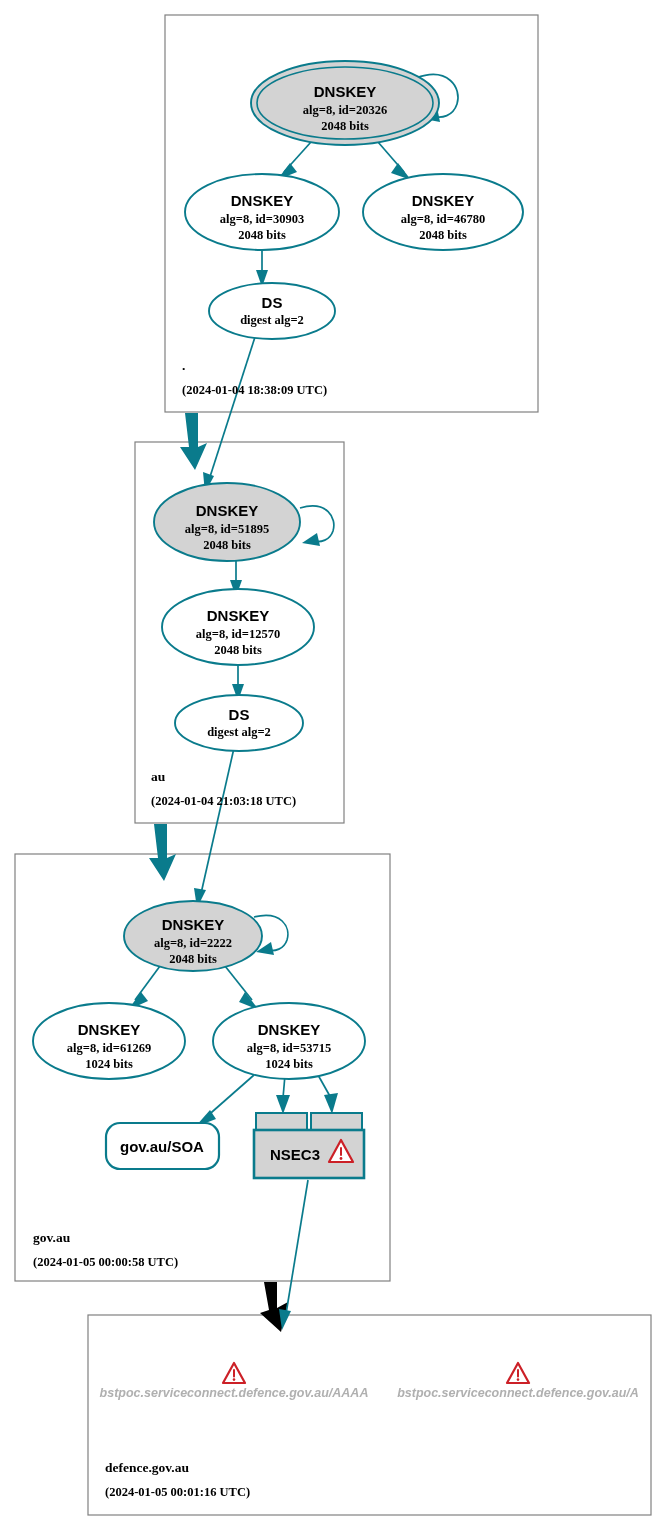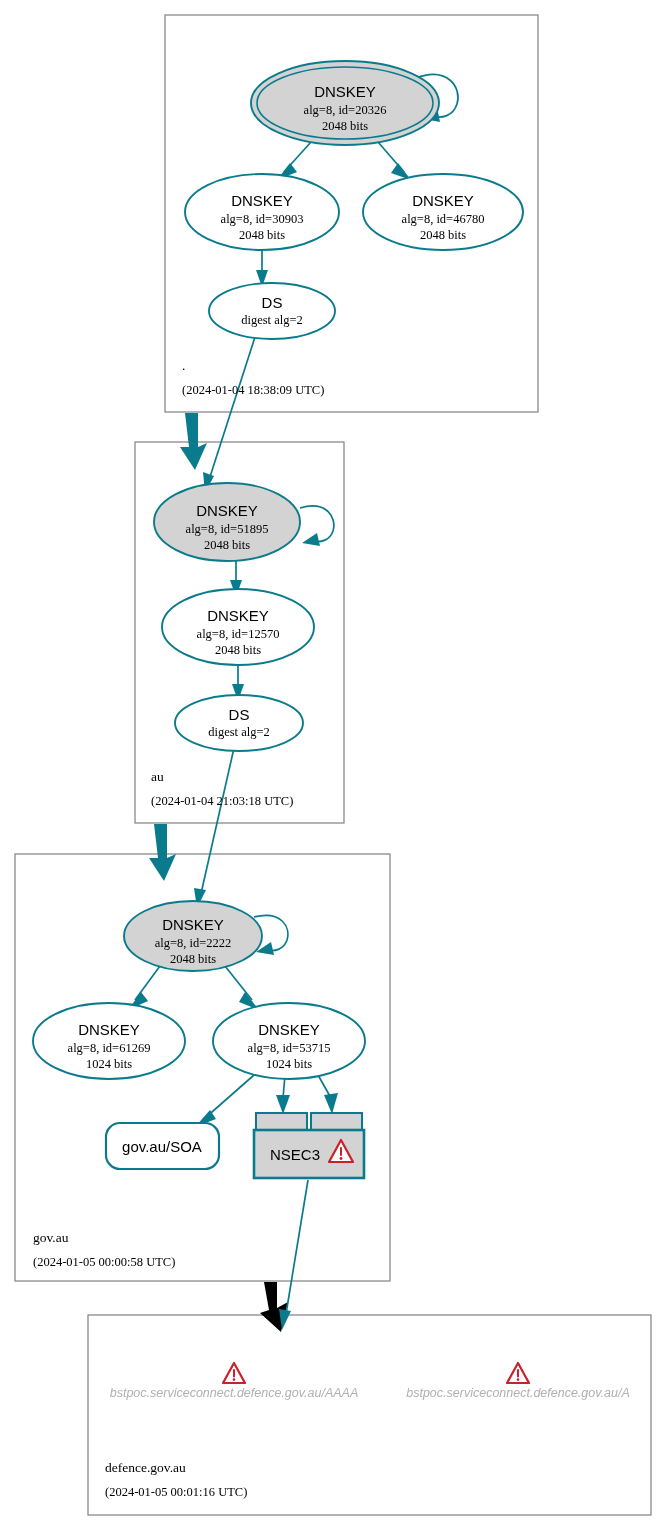--- a/index.html
+++ b/index.html
@@ -9,20 +9,21 @@
   }
   body {
     font-family: "Liberation Sans", sans-serif;
   }
   #dnsviz-root {
     position: relative;
     width: 665px;
     height: 1530px;
     background: #ffffff;
     overflow: hidden;
+    font-weight: bold;
   }
   svg.graph {
     position: absolute;
     left: 0;
     top: 0;
     width: 665px;
     height: 1530px;
     display: block;
   }
   .zone-rect {

